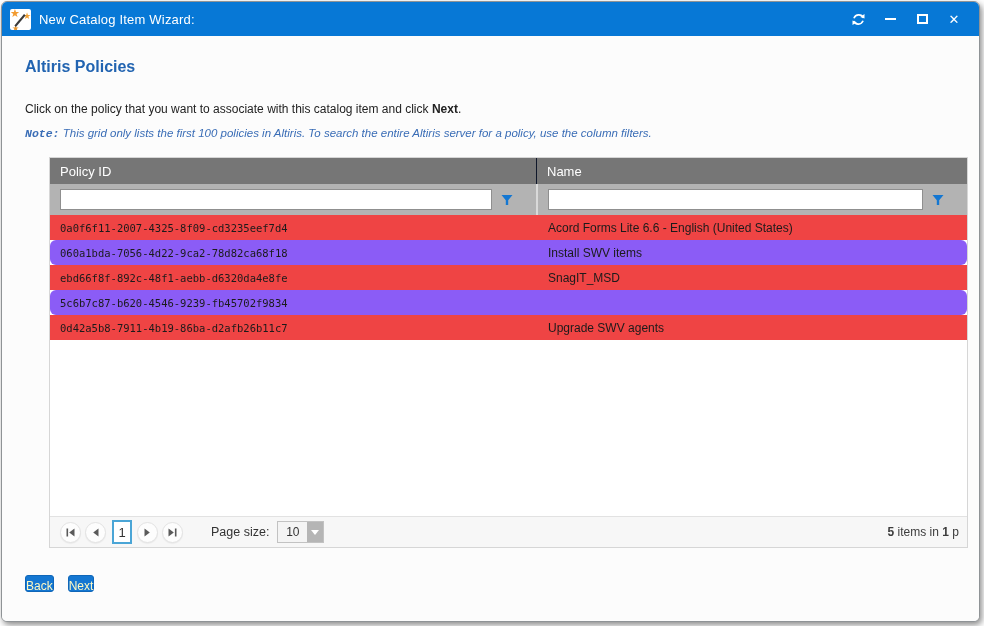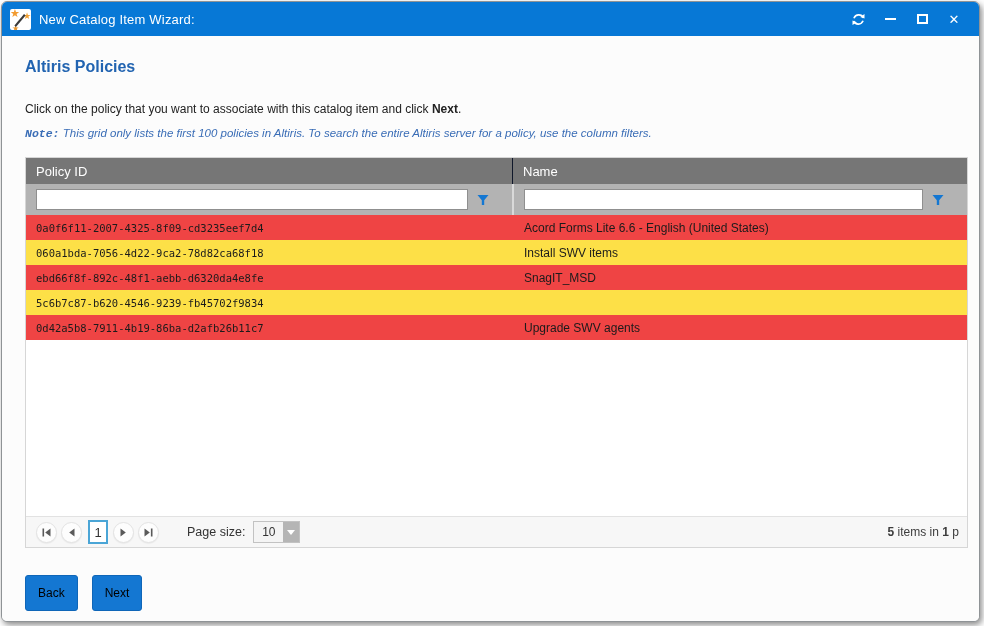--- a/index.html
+++ b/index.html
@@ -48,21 +48,21 @@
   .content { flex:1; padding:0 11px 0 23px; position:relative; background:#fcfcfc; }
   .page-title {
     margin-top:22px; font-size:16px; font-weight:bold; color:#2264b1;
   }
   .instruction { margin-top:26px; font-size:12px; color:#222; }
   .note { margin-top:11px; font-size:11.5px; font-style:italic; color:#3a6db6; }
   .note b { font-style:italic;font-family:Liberation Mono, monospace; }
   
   .grid {
     margin-top:17px; height:391px; border:1px solid #d6d6d6;
-    display:flex; flex-direction:column; background:#fff;
+    display:flex; flex-direction:column; background:#fff;margin-left:24px;
   }
   .grid-header { display:flex; height:26px; background:#767676; flex-shrink:0; }
   .gh-cell {
     color:#fff; font-size:13px; display:flex; align-items:center; padding-left:10px;
   }
   .gh-cell.col-id { width:486px; }
   .gh-cell.col-name { flex:1; border-left:1px solid #0f172a; }
   .filter-row { display:flex; height:31px; background:#b3b3b3; flex-shrink:0; }
   .f-cell { display:flex; align-items:center; }
   .f-cell.col-id { width:486px; padding:0 14px 0 10px; }
@@ -71,21 +71,21 @@
     flex:1; height:21px; border:1px solid #8f8f8f; background:#fff;
     font-size:12px; padding:0 4px; outline:none;
     font-family:"Liberation Sans","DejaVu Sans",sans-serif;
   }
   .funnel-btn {
     width:30px; height:24px; display:flex; align-items:center; justify-content:center;
     cursor:pointer; flex-shrink:0;
   }
   .rows { flex:1; overflow:hidden; }
   .grid-row { display:flex; height:25px; align-items:center; background:#ef4444; cursor:pointer; }
-  .grid-row.alt { background:#fde047; }
+  .grid-row.alt { background:#8b5cf6;border-radius:6px; }
   .cell-id {
     width:486px; padding-left:10px;
     font-family:"DejaVu Sans Mono","Liberation Mono",monospace;
     font-size:10.5px; color:#1b1b1b; white-space:nowrap;
   }
   .cell-name { flex:1; padding-left:12px; font-size:12px; color:#1b1b1b; white-space:nowrap; }
   
   .pager {
     height:31px; background:#f7f7f7; border-top:1px solid #e2e2e2;
     display:flex; align-items:center; padding:0 8px 0 10px; flex-shrink:0;
@@ -113,24 +113,24 @@
   .dd-arrow {
     width:16px; background:#b5b5b5; display:flex; align-items:center; justify-content:center;
   }
   .dd-arrow-tri { width:0; height:0; border-left:4px solid transparent; border-right:4px solid transparent; border-top:5px solid #fff; }
   .pager-spacer { flex:1; }
   .items-info { font-size:12px; color:#3c3c3c; white-space:nowrap; }
   .items-info b { font-weight:bold; }
   
   .footer { margin-top:27px; display:flex; }
   .btn {
-    background:#1477d2; color:#000000; font-size:12px;
+    background:#1477d2; color:#fef9c3; font-size:12px;
     font-family:"Liberation Sans","DejaVu Sans",sans-serif;
     border:1px solid #0f66b8; border-radius:3px;
-    padding:3px 12px; height:36px; cursor:pointer; line-height:1.2;
+    padding:3px 0; height:17px; cursor:pointer; line-height:1.2;
   }
   .btn + .btn { margin-left:14px; }
 </style>
 </head>
 <body>
 
 <div class="window">
 
   <div class="titlebar">
     <div class="app-icon">

